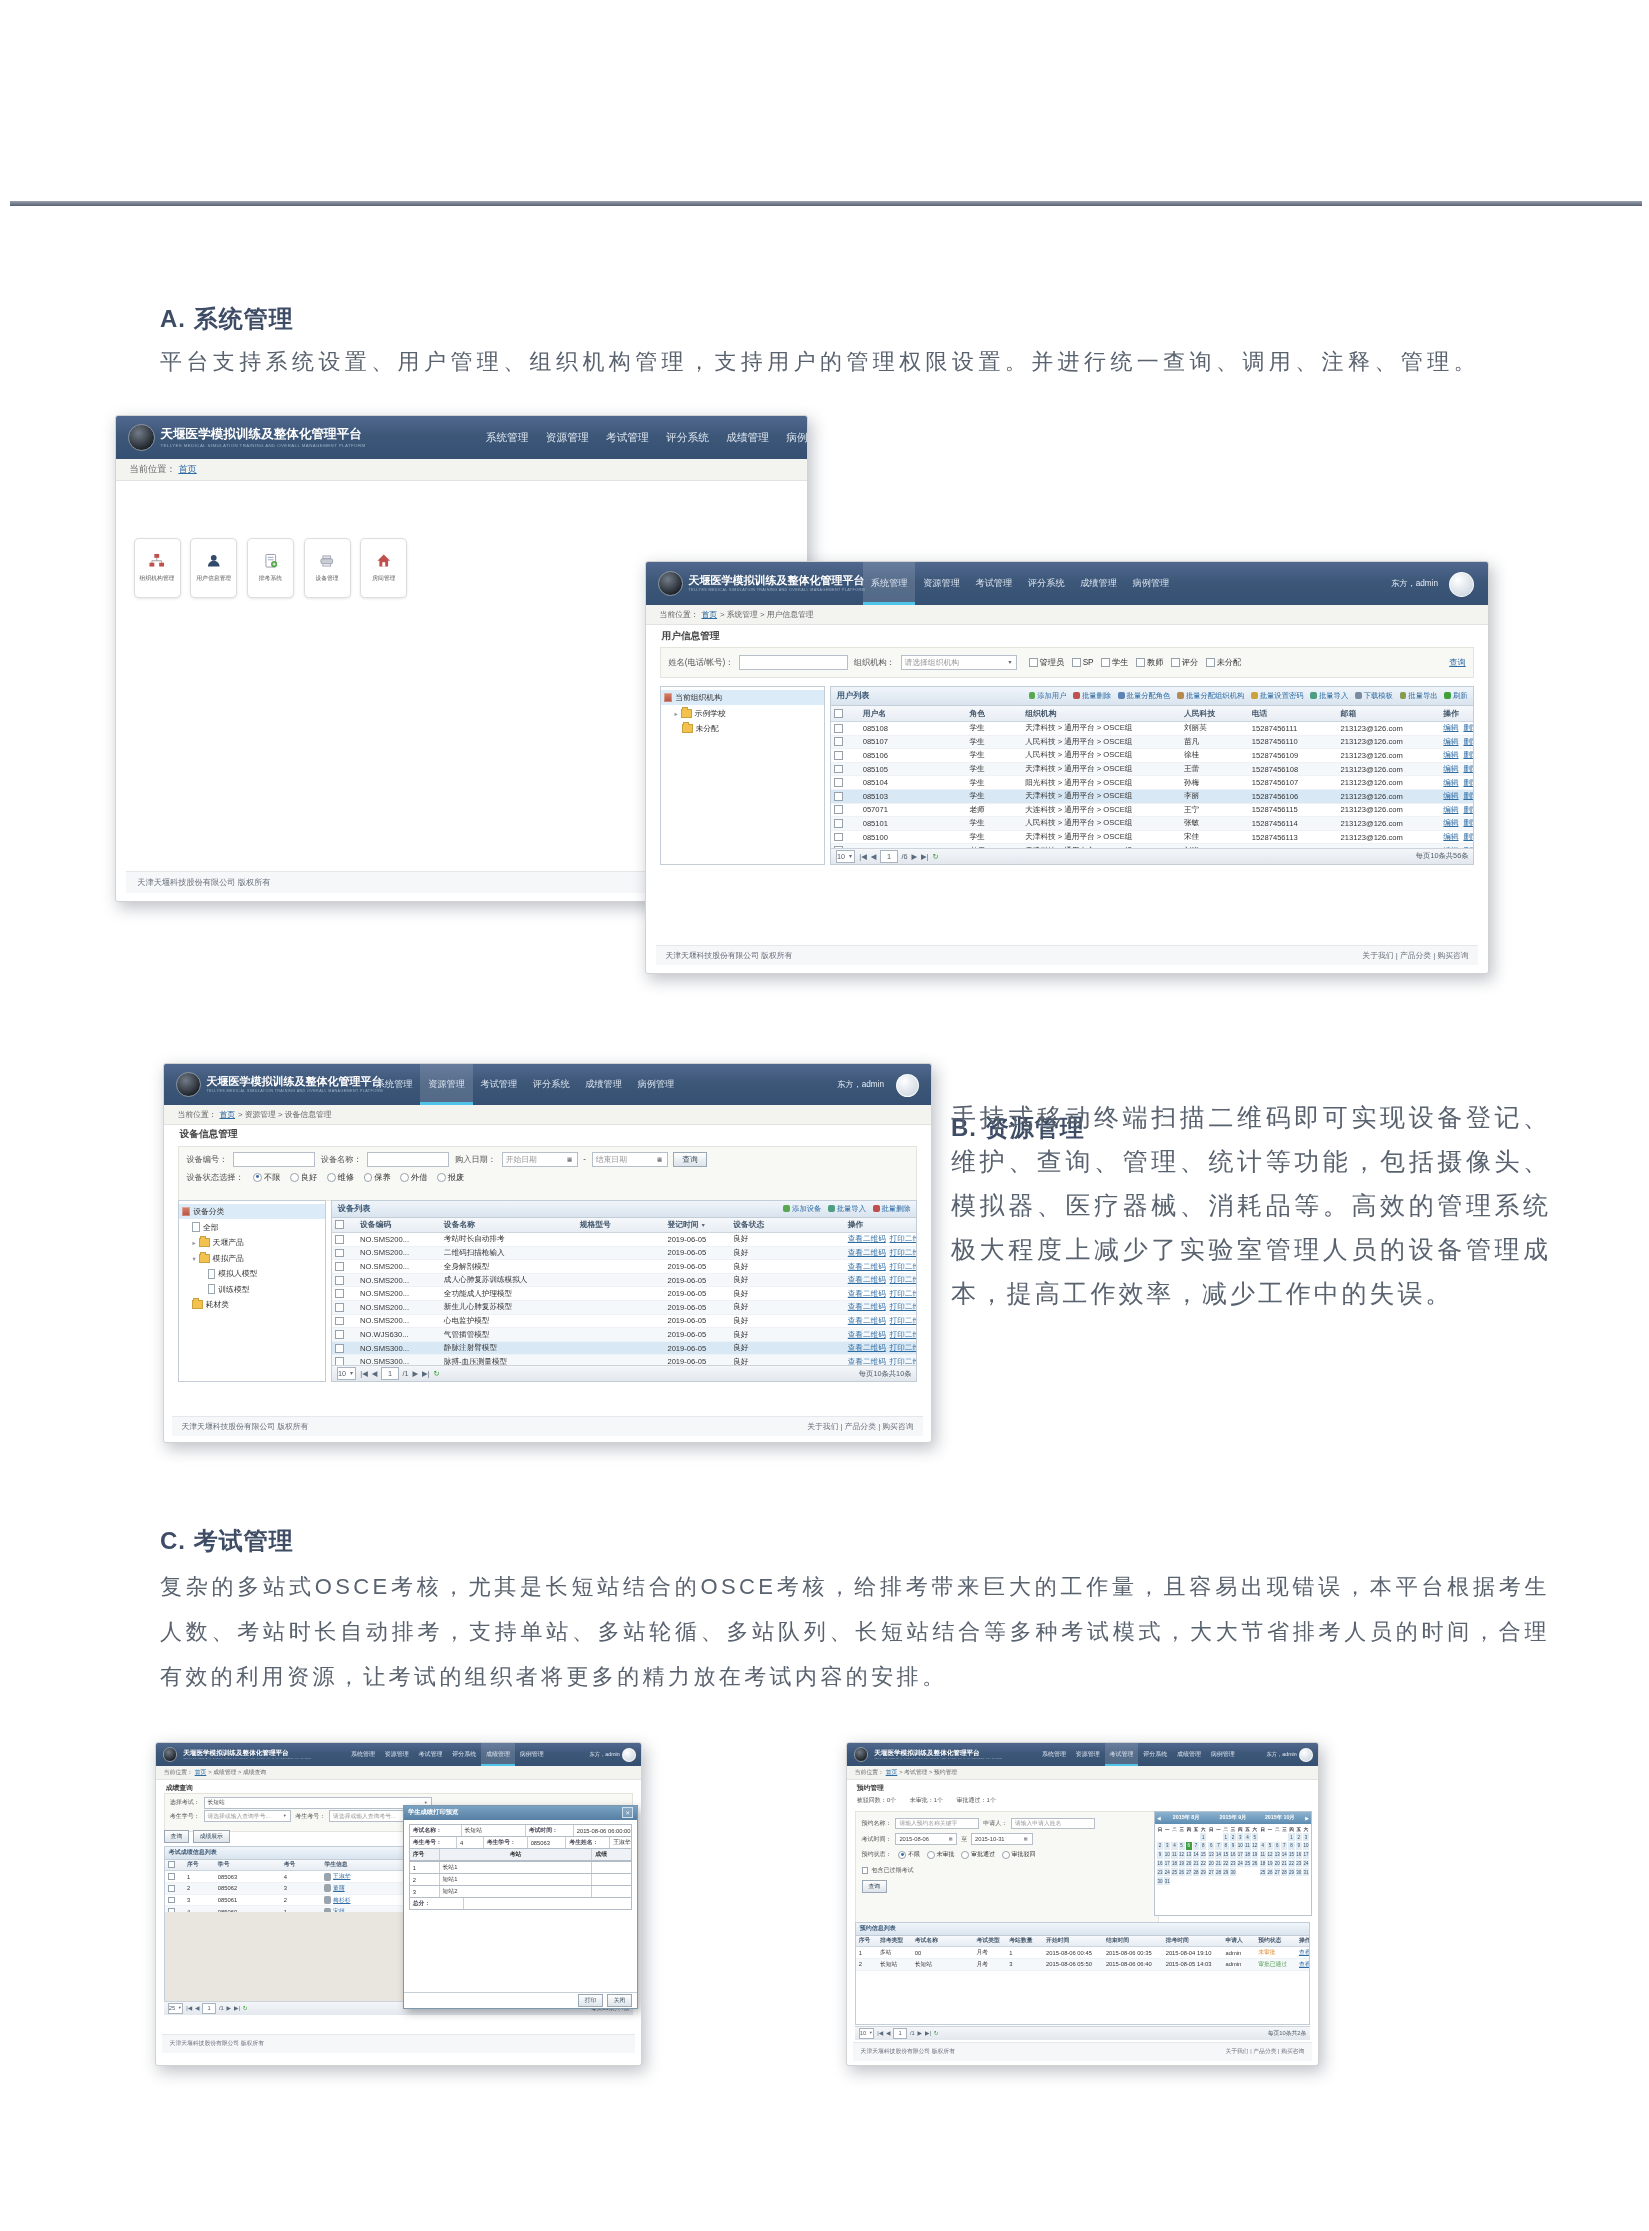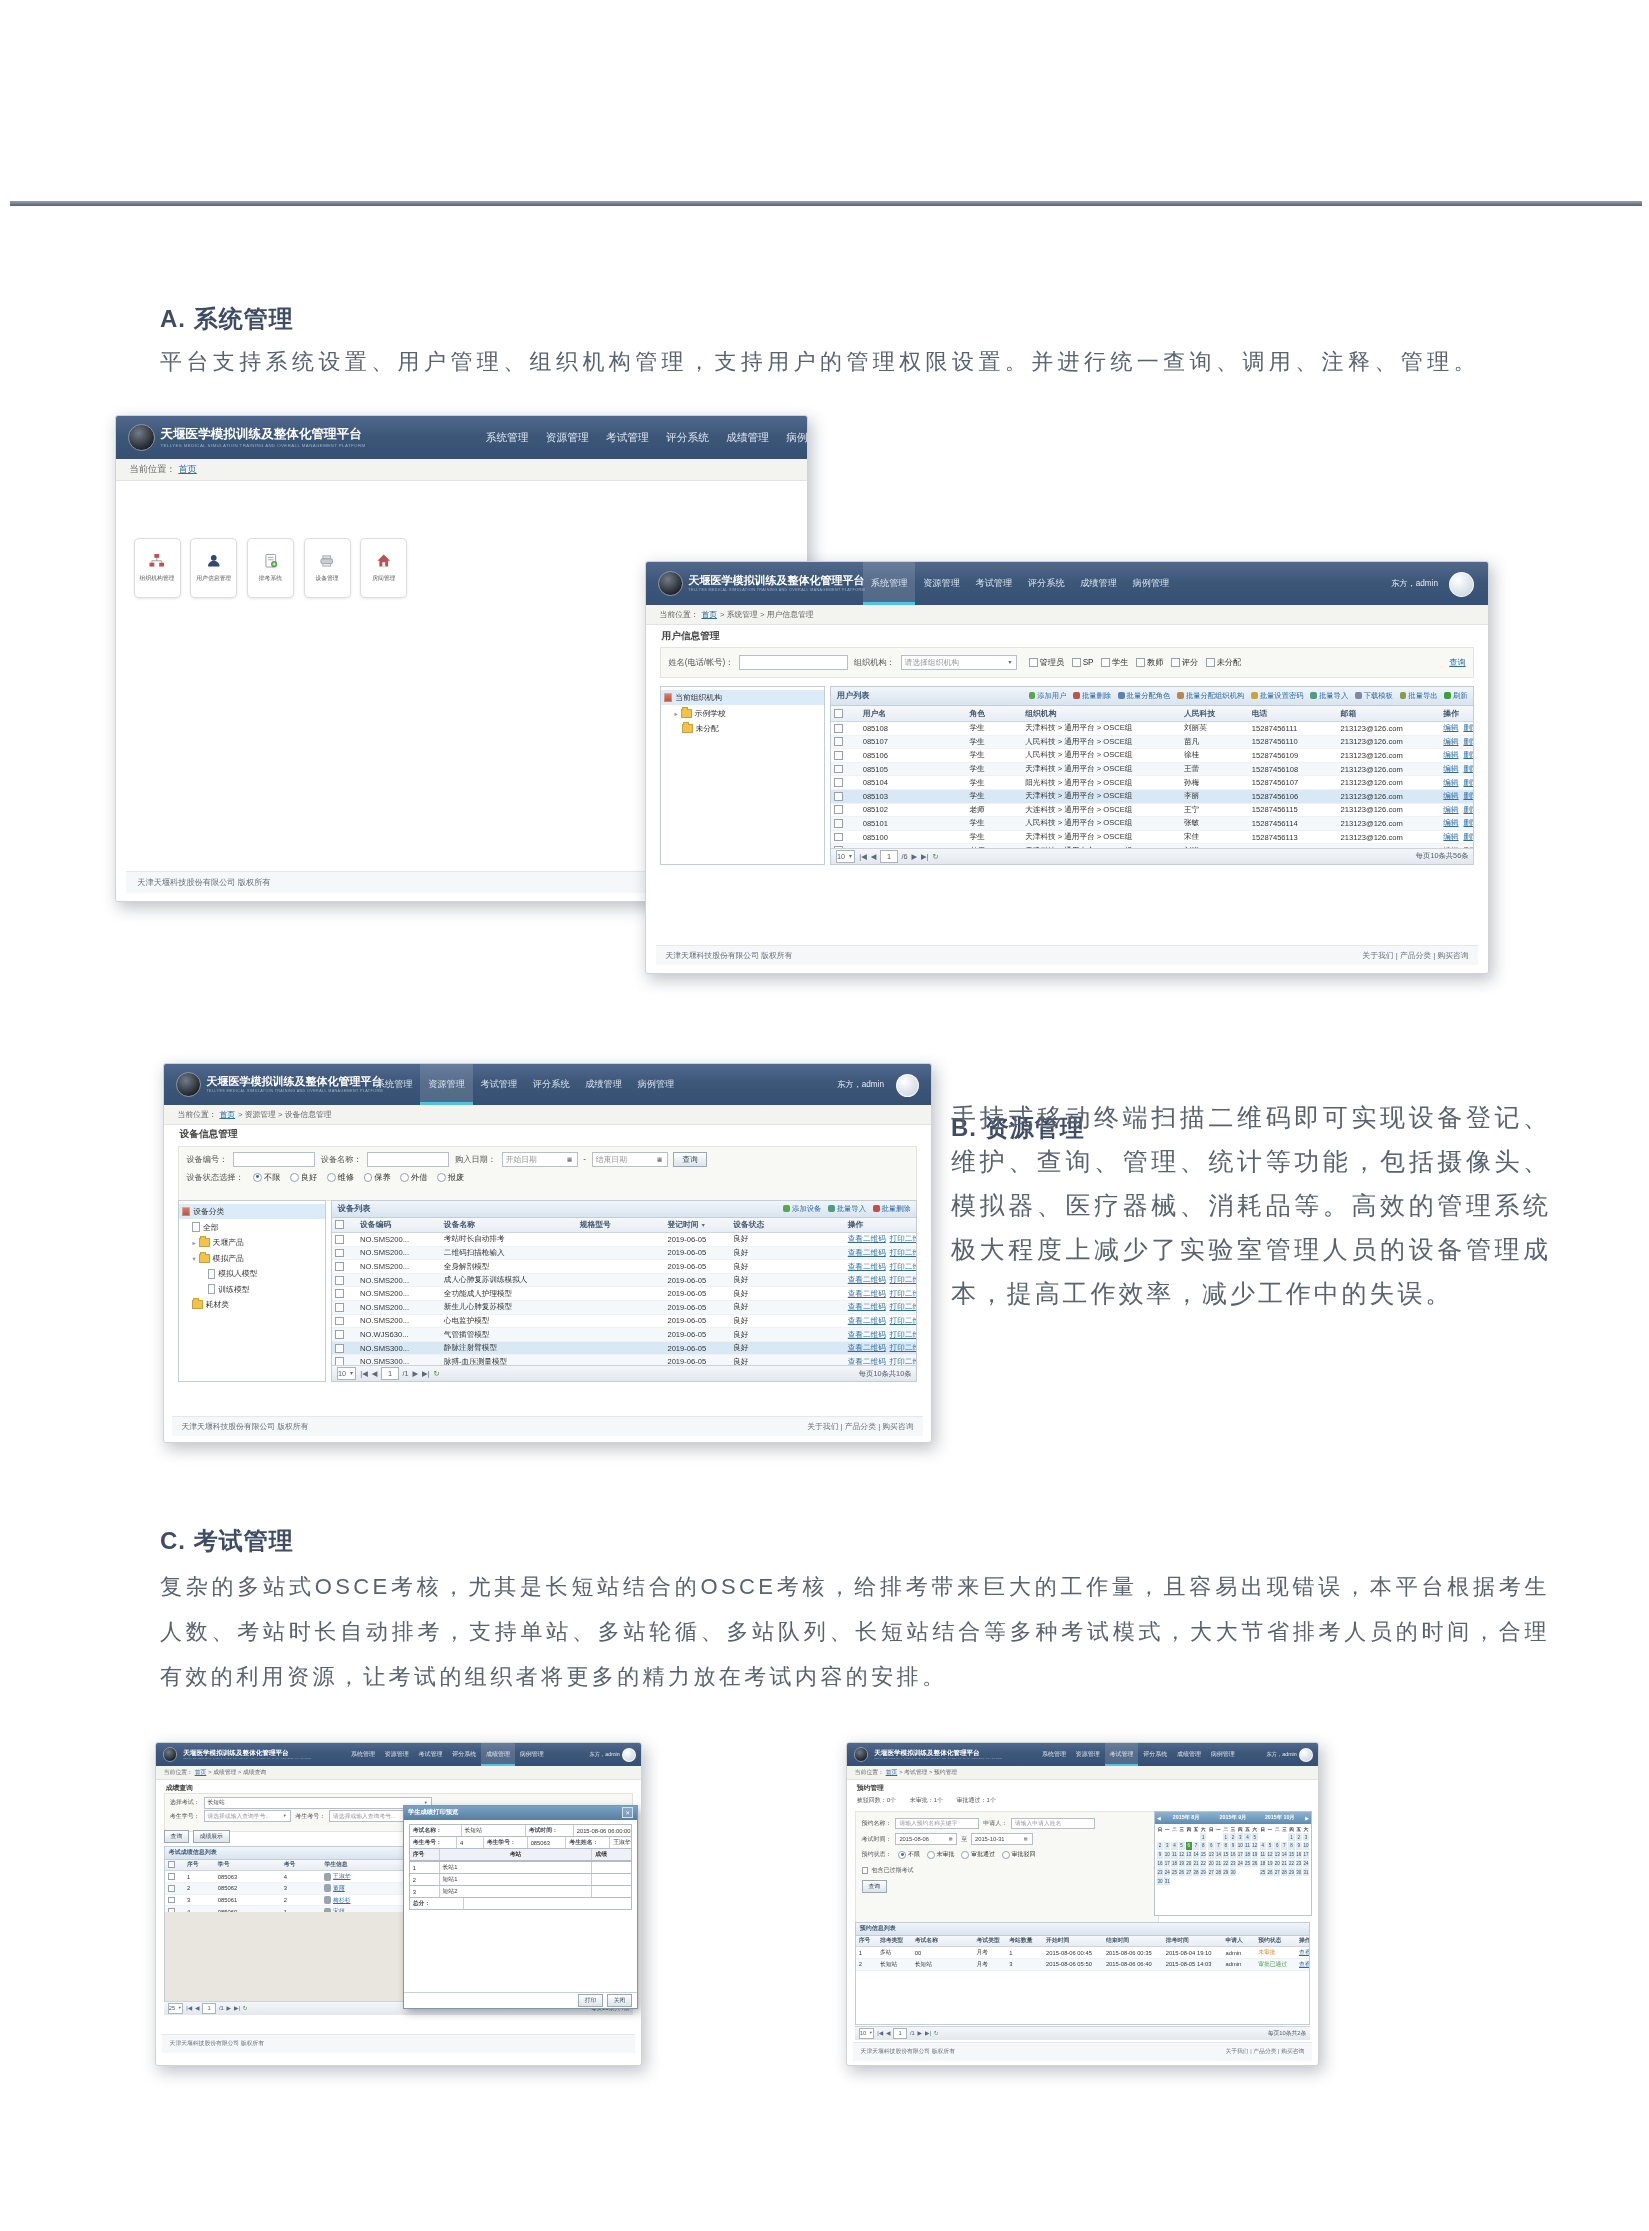--- a/index.html
+++ b/index.html
@@ -466,21 +466,21 @@
         <span class="cell" style="width:97px;">213123@126.com</span>
         <span class="cell grow" style="gap:4.9px;">
           <a class="lnk">编辑</a>
           <a class="lnk">删除</a>
         </span>
       </div>
         <div class="trow">
         <span class="cell" style="width:23px;">
             <span class="cb"></span>
           </span>
-        <span class="cell" style="width:101px;">085102</span>
+        <span class="cell" style="width:101px;">057071</span>
         <span class="cell" style="width:50px;">老师</span>
         <span class="cell" style="width:153px;">大连科技 &gt; 通用平台 &gt; OSCE组</span>
         <span class="cell" style="width:62px;">王宁</span>
         <span class="cell" style="width:83px;">15287456115</span>
         <span class="cell" style="width:97px;">213123@126.com</span>
         <span class="cell grow" style="gap:4.9px;">
           <a class="lnk">编辑</a>
           <a class="lnk">删除</a>
         </span>
       </div>

